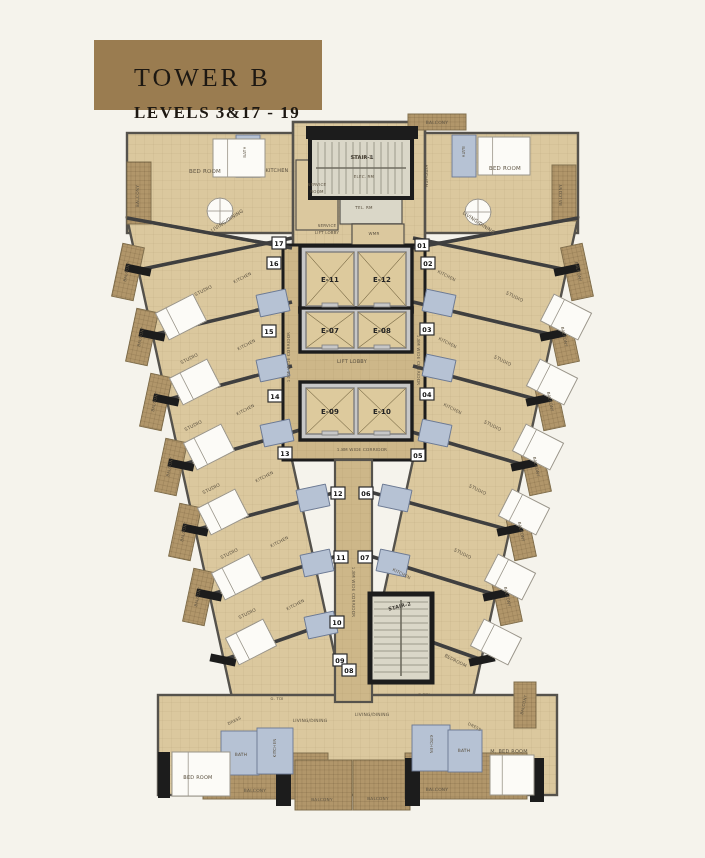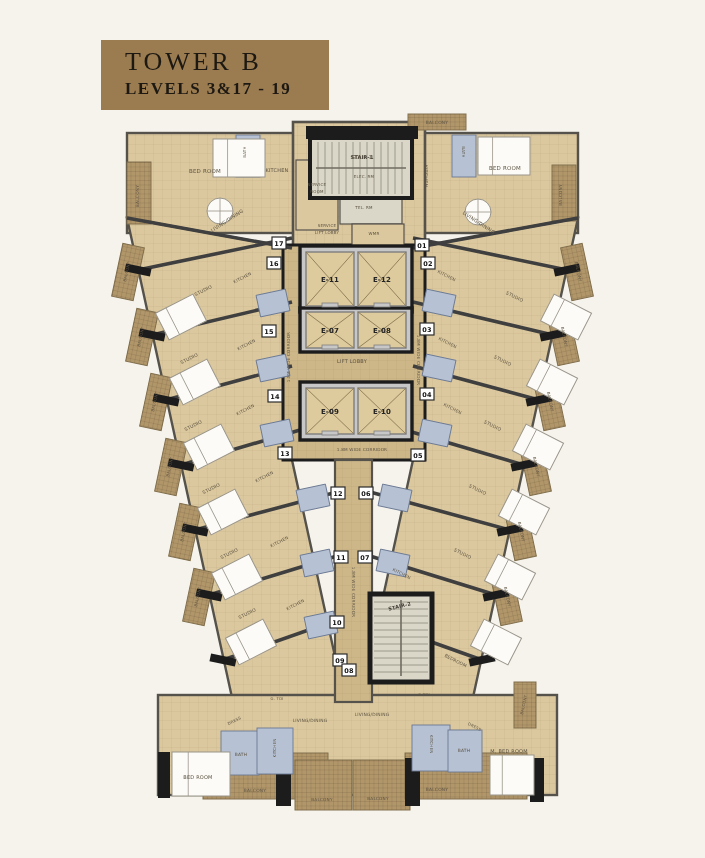--- a/index.html
+++ b/index.html
@@ -1,23 +1,23 @@
 <!DOCTYPE html>
 <html><head>
 <meta charset="utf-8">
 <style>
   html,body{margin:0;padding:0;background:#f5f3ec;}
   #stage{position:relative;width:705px;height:858px;background:#f5f3ec;overflow:hidden;
          font-family:"DejaVu Sans",sans-serif;}
-  #title-block{position:absolute;left:101px;top:40px;width:228px;height:70px;
-               background:#9a7c50;color:#1d1812;padding:0;box-sizing:border-box;}
+  #title-block{position:absolute;left:94px;top:40px;width:228px;height:70px;
+               background:#9a7c50;color:#1d1812;padding:16px;box-sizing:border-box;}
   #title-line1{font-family:"Liberation Serif",serif;font-size:26px;font-weight:400;
                letter-spacing:3px;margin:7px 0 0 24px;}
   #title-line2{font-family:"Liberation Serif",serif;font-size:17px;font-weight:700;
-               letter-spacing:1.5px;margin:2px 0 0 24px;}
+               letter-spacing:1.5px;margin:10px 0 0 24px;}
   #plan-wrap{position:absolute;left:0;top:0;width:705px;height:858px;}
   svg text{font-family:"DejaVu Sans",sans-serif;}
 </style>
 </head>
 <body>
 
 <div id="stage">
   <div id="plan-wrap"><svg width="705" height="858" viewBox="0 0 705 858">
         <defs>
           <pattern id="tileA" width="9" height="9" patternUnits="userSpaceOnUse">

